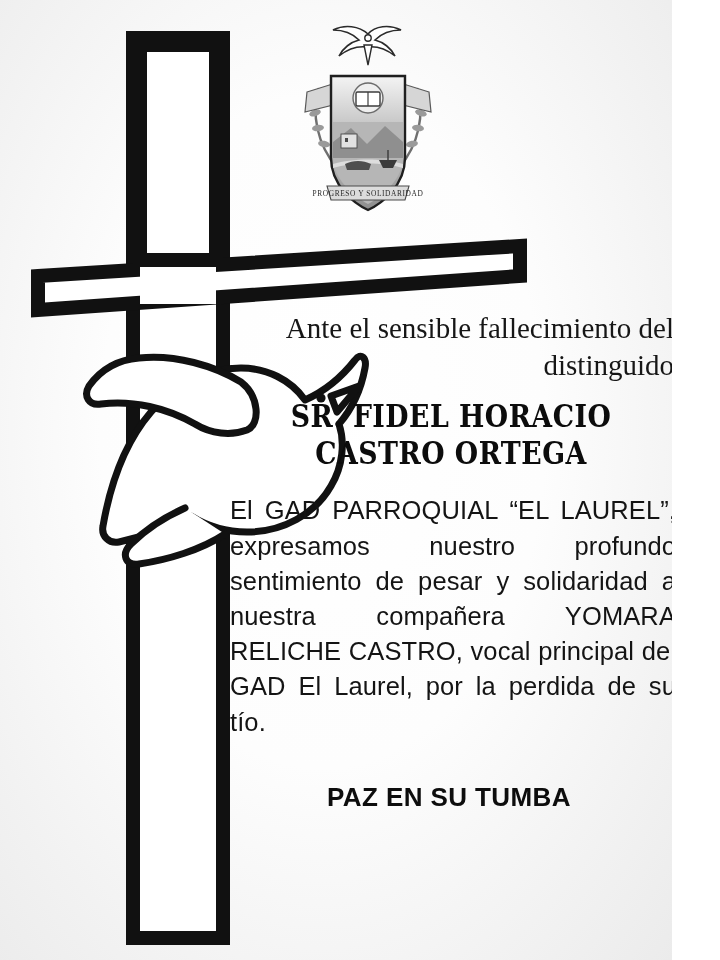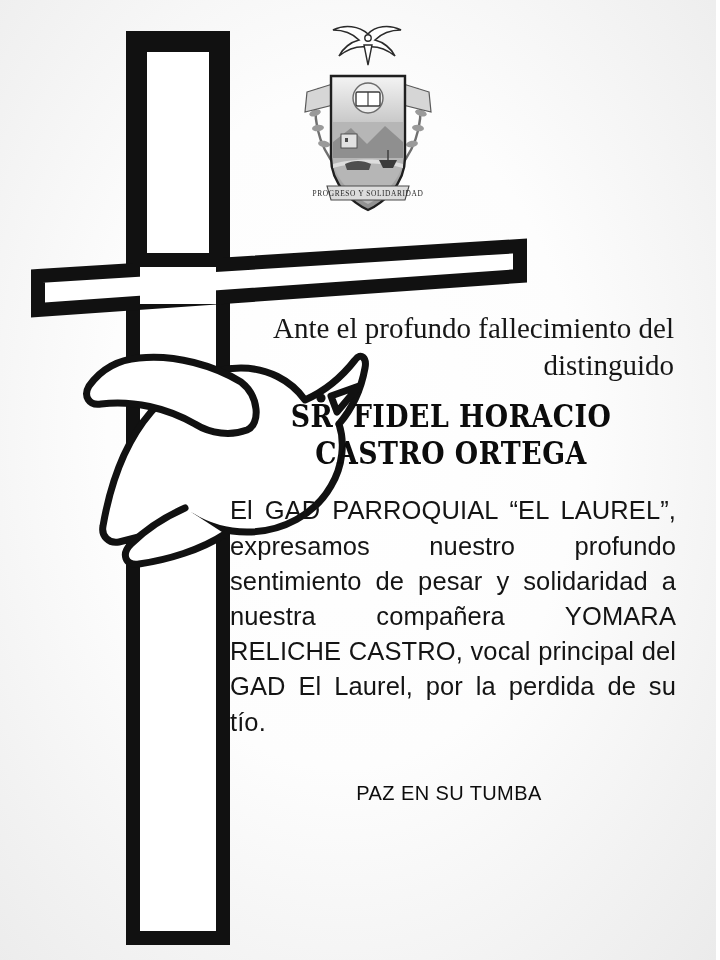--- a/index.html
+++ b/index.html
@@ -14,21 +14,20 @@
     font-family: "Liberation Sans", sans-serif;
     color: #111111;
   }
 
   #poster {
     position: relative;
     width: 672px;
     height: 960px;
     background: radial-gradient(ellipse at 48% 45%, #ffffff 0%, #fdfdfd 45%, #f2f2f2 78%, #ebebeb 100%);
     overflow: hidden;
-    padding-left: 44px;
   }
 
   
   #emblem {
     position: absolute;
     left: 293px;
     top: 18px;
     width: 150px;
     height: 200px;
   }
@@ -90,22 +89,22 @@
     font-size: 25.5px;
     line-height: 1.38;
     text-align: justify;
     text-align-last: left;
     color: #141414;
     margin: 22px 8px 0 8px;
     letter-spacing: 0.1px;
   }
 
   .closing {
-    font-size: 20px;
-    font-weight: normal;
+    font-size: 26px;
+    font-weight: bold;
     text-align: center;
     letter-spacing: 0.4px;
     color: #0d0d0d;
     margin: 42px 8px 0 0;
   }
 </style>
 </head>
 <body>
 
 <div id="poster">
@@ -194,21 +193,21 @@
         <path d="M130 188 C112 196 92 208 76 224 C66 234 70 246 84 244
                  C112 240 146 230 170 214"></path>
 
         <path d="M276 76 L304 66 L282 92 Z" fill="#ffffff"></path>
       </g>
       <circle cx="266" cy="78" r="4.6" fill="#111111"></circle>
     </svg>
   </div>
 
   <div id="text-block">
-    <p class="intro">Ante el profundo fallecimiento del distinguido</p>
+    <p class="intro">Ante el sensible fallecimiento del distinguido</p>
     <div class="deceased-name">
       <div>SR. FIDEL HORACIO</div>
       <div>CASTRO ORTEGA</div>
     </div>
     <p class="body-text">El GAD PARROQUIAL “EL LAUREL”, expresamos nuestro profundo sentimiento de pesar y solidaridad a nuestra compañera YOMARA RELICHE CASTRO, vocal principal del GAD El Laurel, por la perdida de su tío.</p>
     <p class="closing">PAZ EN SU TUMBA</p>
   </div>
 
 </div>
 

